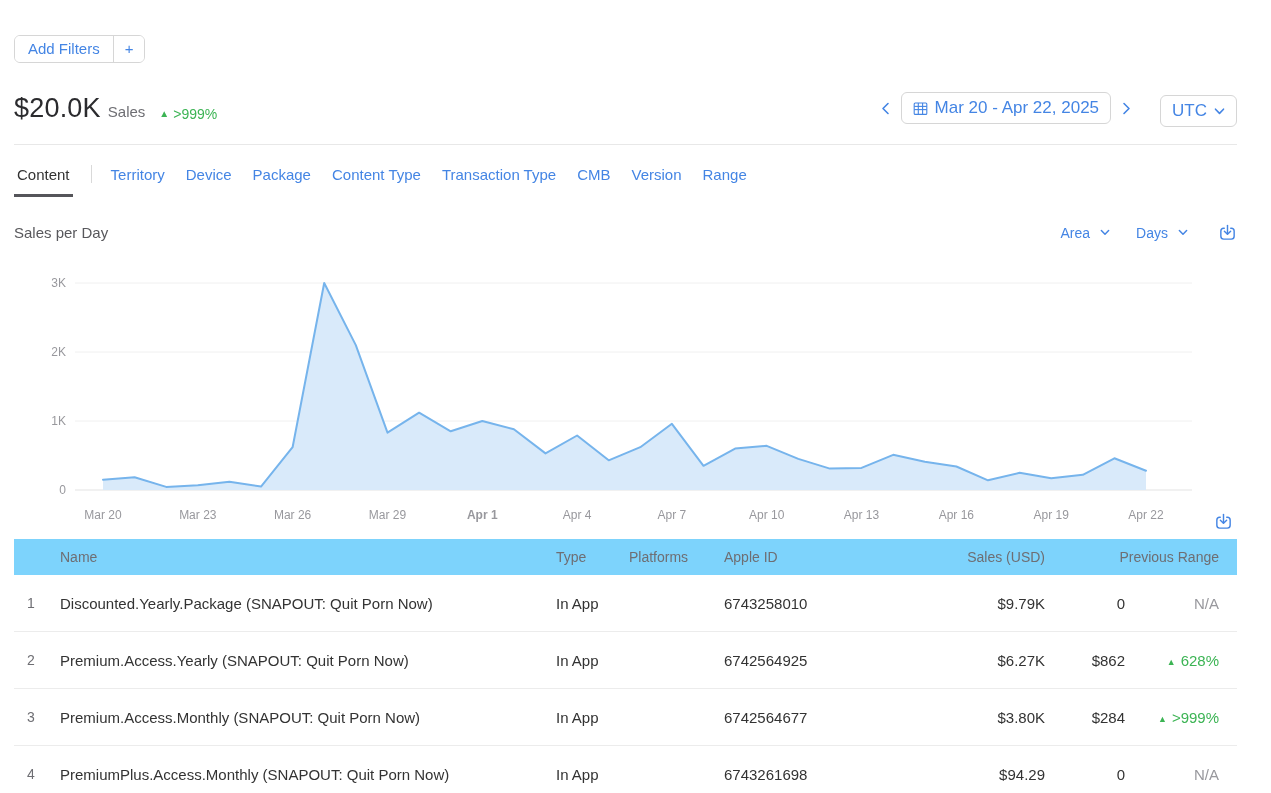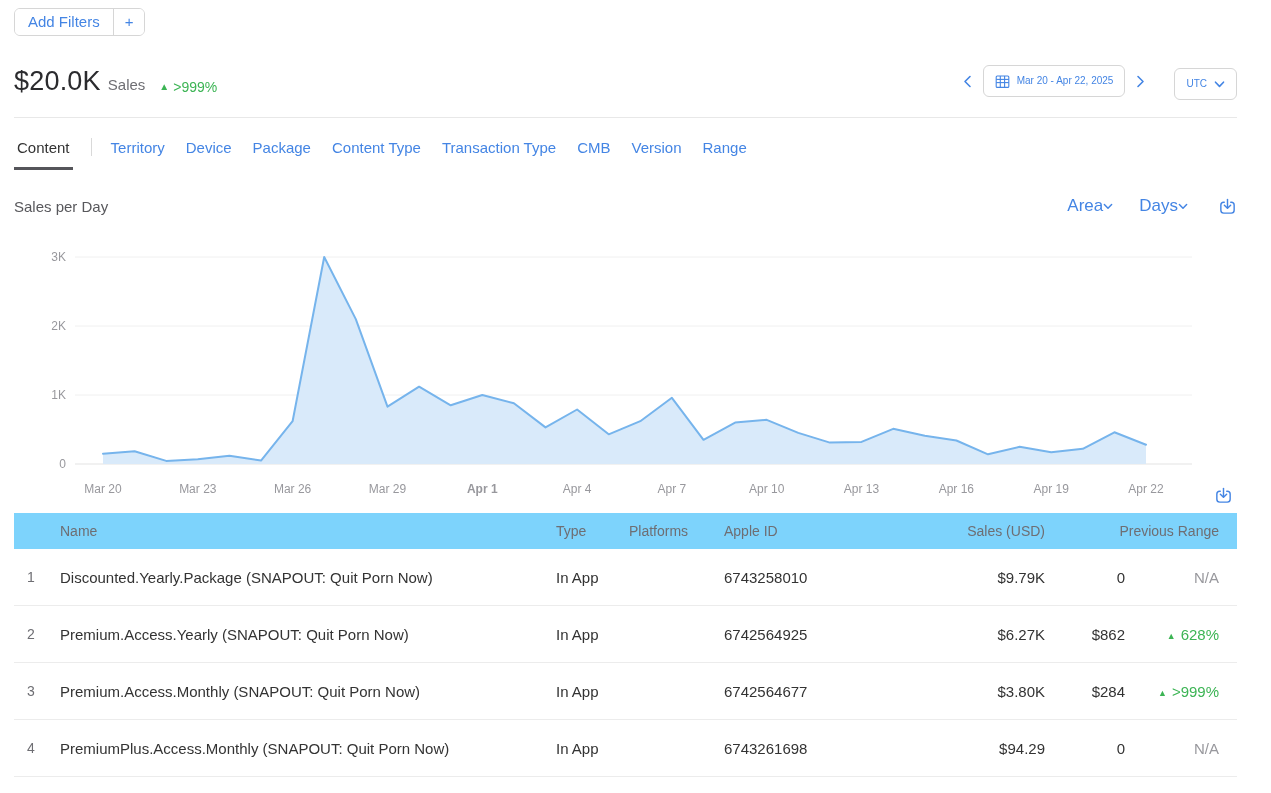--- a/index.html
+++ b/index.html
@@ -6,54 +6,54 @@
     --accent:#4485E4; --green:#3CB454; --chart-line:#76B4EC; --chart-fill:#D9EAFA;
     --text-dark:#333333; --text-gray:#6E6E73; --axis-gray:#98989D;
     --border:#D6D6D6; --line:#ECECEC;
   }
   *{box-sizing:border-box;margin:0;padding:0;}
   html,body{width:1271px;height:793px;overflow:hidden;background:#fff;
     font-family:"Liberation Sans","DejaVu Sans",sans-serif;color:var(--text-dark);}
   .page{padding:8px 34px 0 14px;width:1271px;}
 
   
-  .seg-control{display:inline-flex;border:1px solid var(--border);border-radius:6px;overflow:hidden;background:#fff;}
+  .seg-control{display:inline-flex;border:1px solid var(--border);border-radius:6px;overflow:hidden;background:#fff;margin-top:27px;}
   .seg{border:none;background:#fff;color:var(--accent);font-size:15px;padding:4px 13px;cursor:pointer;
     font-family:inherit;line-height:18px;}
   .seg.plus{border-left:1px solid var(--border);padding:4px 11px;}
 
   
   .metric-row{display:flex;justify-content:space-between;align-items:center;margin-top:26px;}
   .metric{display:flex;align-items:baseline;}
   .metric-value{font-size:27px;color:#2b2b2e;letter-spacing:.2px;}
   .metric-label{font-size:15px;color:var(--text-gray);margin-left:7px;}
   .metric-change{font-size:14px;color:var(--green);margin-left:14px;display:inline-flex;align-items:center;gap:4px;}
   .metric-change .tri{font-size:10px;line-height:10px;}
   .date-controls{display:flex;align-items:center;}
   .chev-btn{background:none;border:none;cursor:pointer;padding:2px 4px;display:flex;align-items:center;}
   .box-btn{display:inline-flex;align-items:center;gap:7px;border:1px solid var(--border);border-radius:6px;
-    background:#fff;color:var(--accent);font-size:10px;padding:6px 11px;cursor:pointer;font-family:inherit;line-height:18px;}
+    background:#fff;color:var(--accent);font-size:17px;padding:6px 11px;cursor:pointer;font-family:inherit;line-height:18px;}
   .date-box{margin:0 6px;}
   .tz-box{margin-left:24px;margin-top:6px;}
 
   .hr{border-bottom:1px solid #E8E8E8;margin-top:17px;}
 
   
   .tabs{display:flex;align-items:center;padding-top:20px;font-size:15px;}
   .tab{color:var(--accent);padding:0 3px 14px;margin-right:15px;cursor:pointer;position:relative;}
   .tab.active{color:#333;cursor:default;}
   .tab.active::after{content:'';position:absolute;left:0;right:0;bottom:0;height:3px;background:#55555A;}
   .tab-divider{width:1px;height:18px;background:#D9D9D9;margin:0 16px 14px 3px;}
 
   
   .chart-header{display:flex;justify-content:space-between;align-items:center;margin-top:26px;}
   .chart-title{font-size:15px;color:#58585C;}
   .chart-controls{display:flex;align-items:center;}
-  .dd-btn{background:none;border:none;cursor:pointer;color:var(--accent);font-size:17px;display:inline-flex;
-    align-items:center;gap:0;font-family:inherit;padding:0;}
+  .dd-btn{background:none;border:none;cursor:pointer;color:var(--accent);font-size:14px;display:inline-flex;
+    align-items:center;gap:10px;font-family:inherit;padding:0;}
   .dd-btn + .dd-btn{margin-left:26px;}
   .icon-btn{background:none;border:none;cursor:pointer;padding:0;display:flex;align-items:center;margin-left:30px;}
 
   
   .chart-area{position:relative;height:255px;margin-top:36px;margin-right:45px;}
   .chart-area svg{position:absolute;left:0;top:0;}
   .ylabel{position:absolute;left:0;width:52px;text-align:right;font-size:12px;color:var(--axis-gray);}
   .xlabel{position:absolute;top:230px;width:64px;text-align:center;font-size:12px;color:var(--axis-gray);}
 
   

